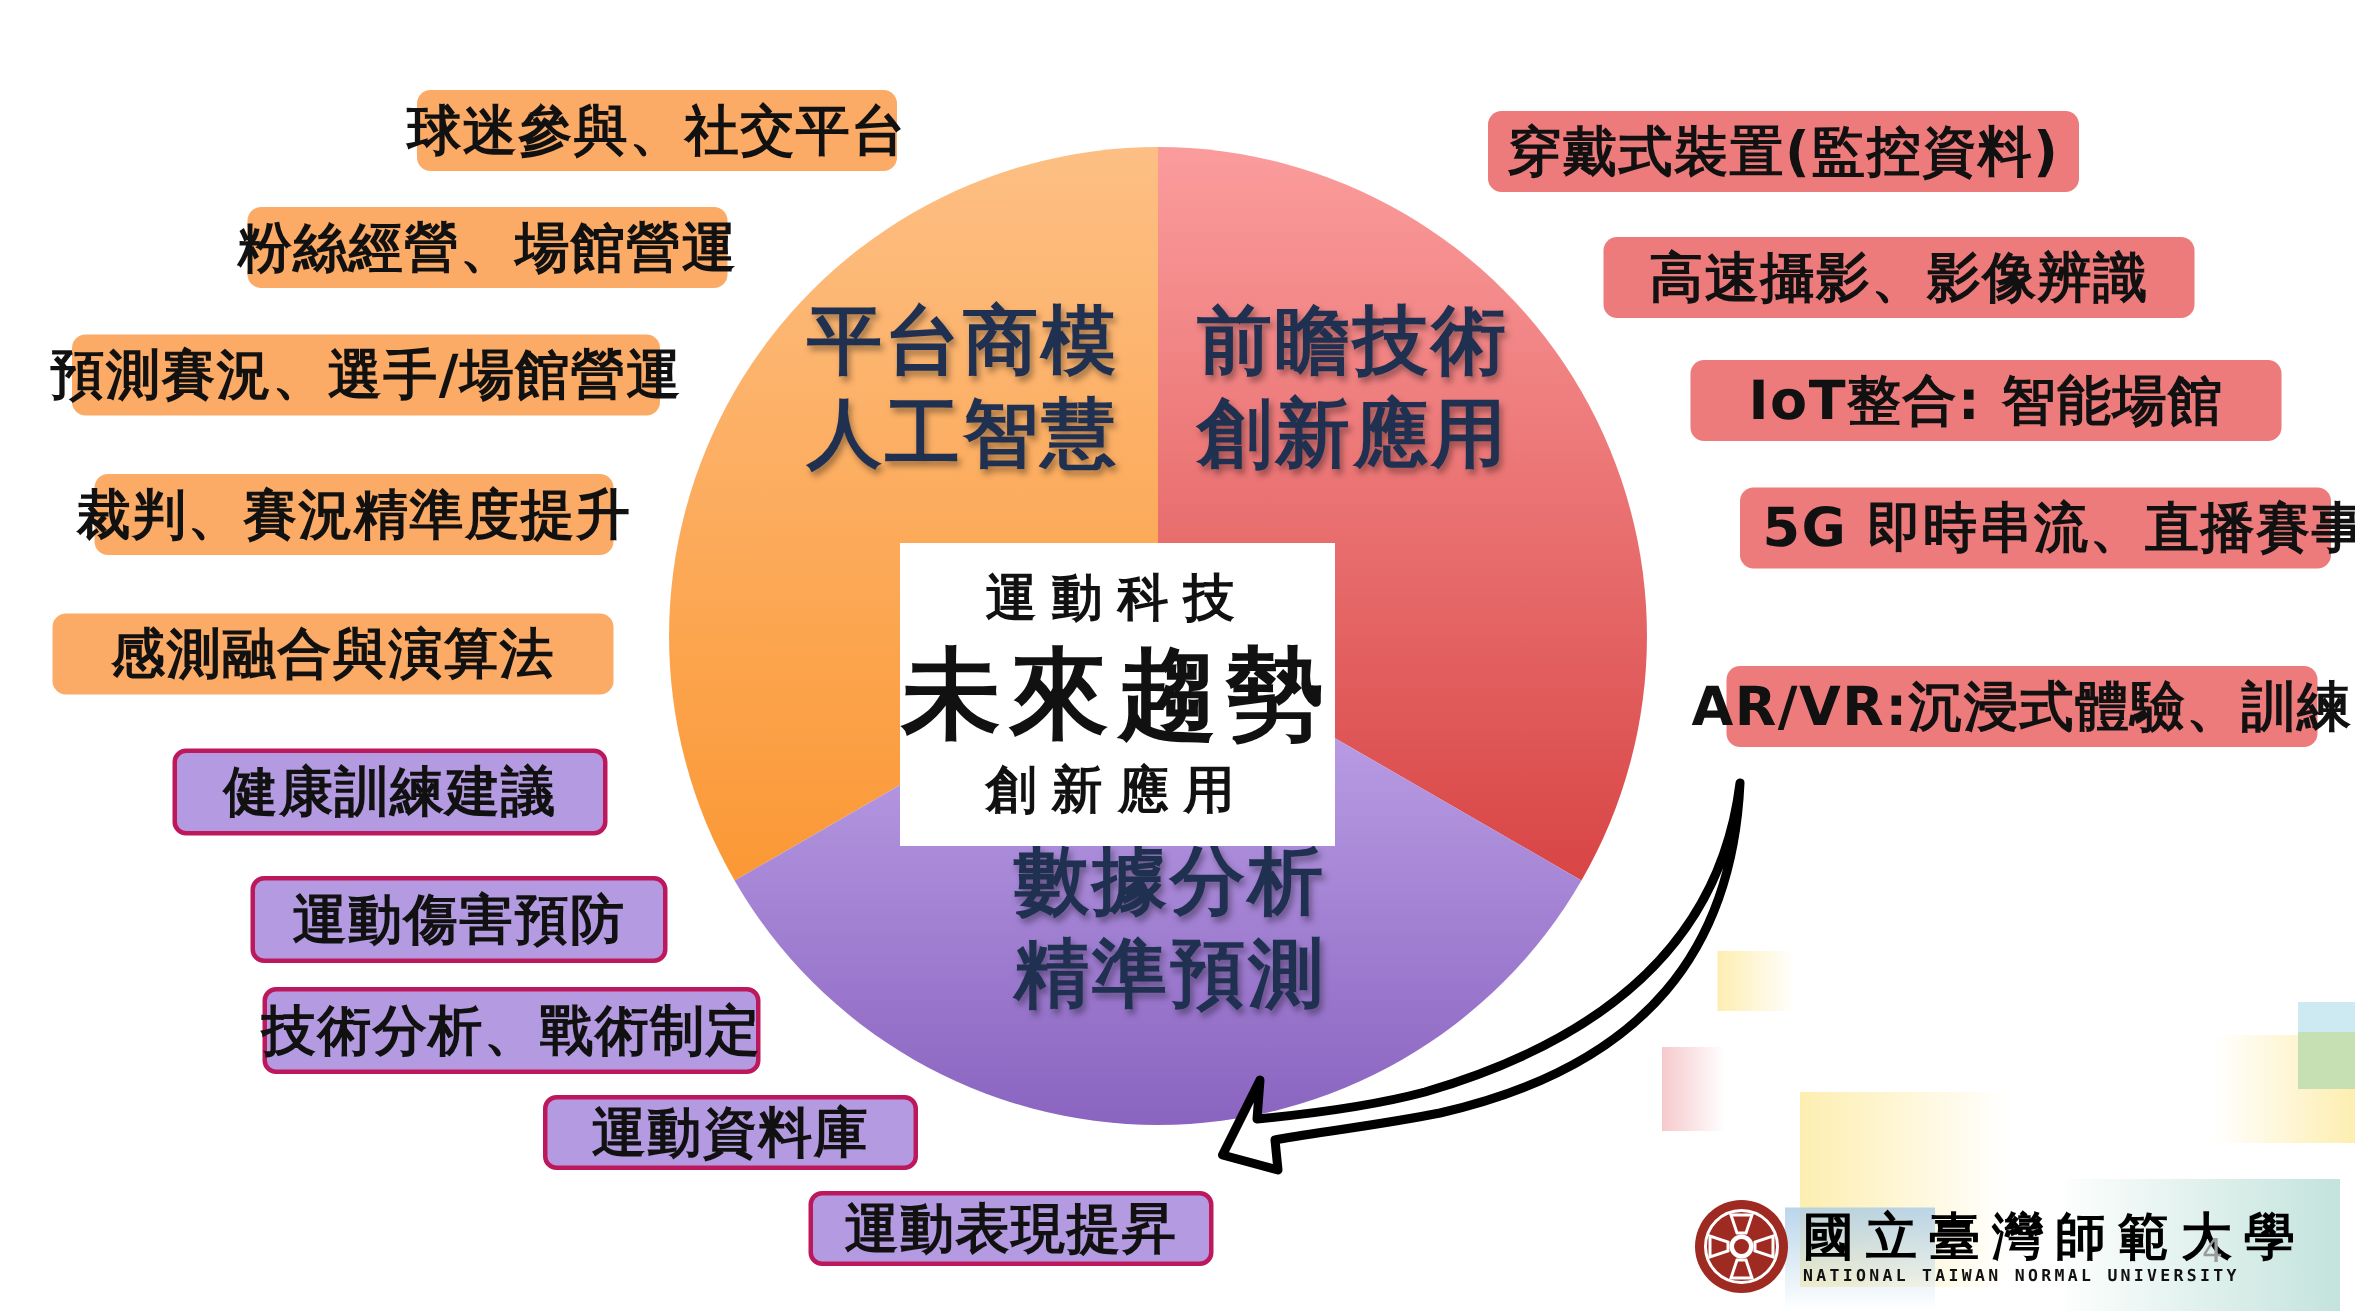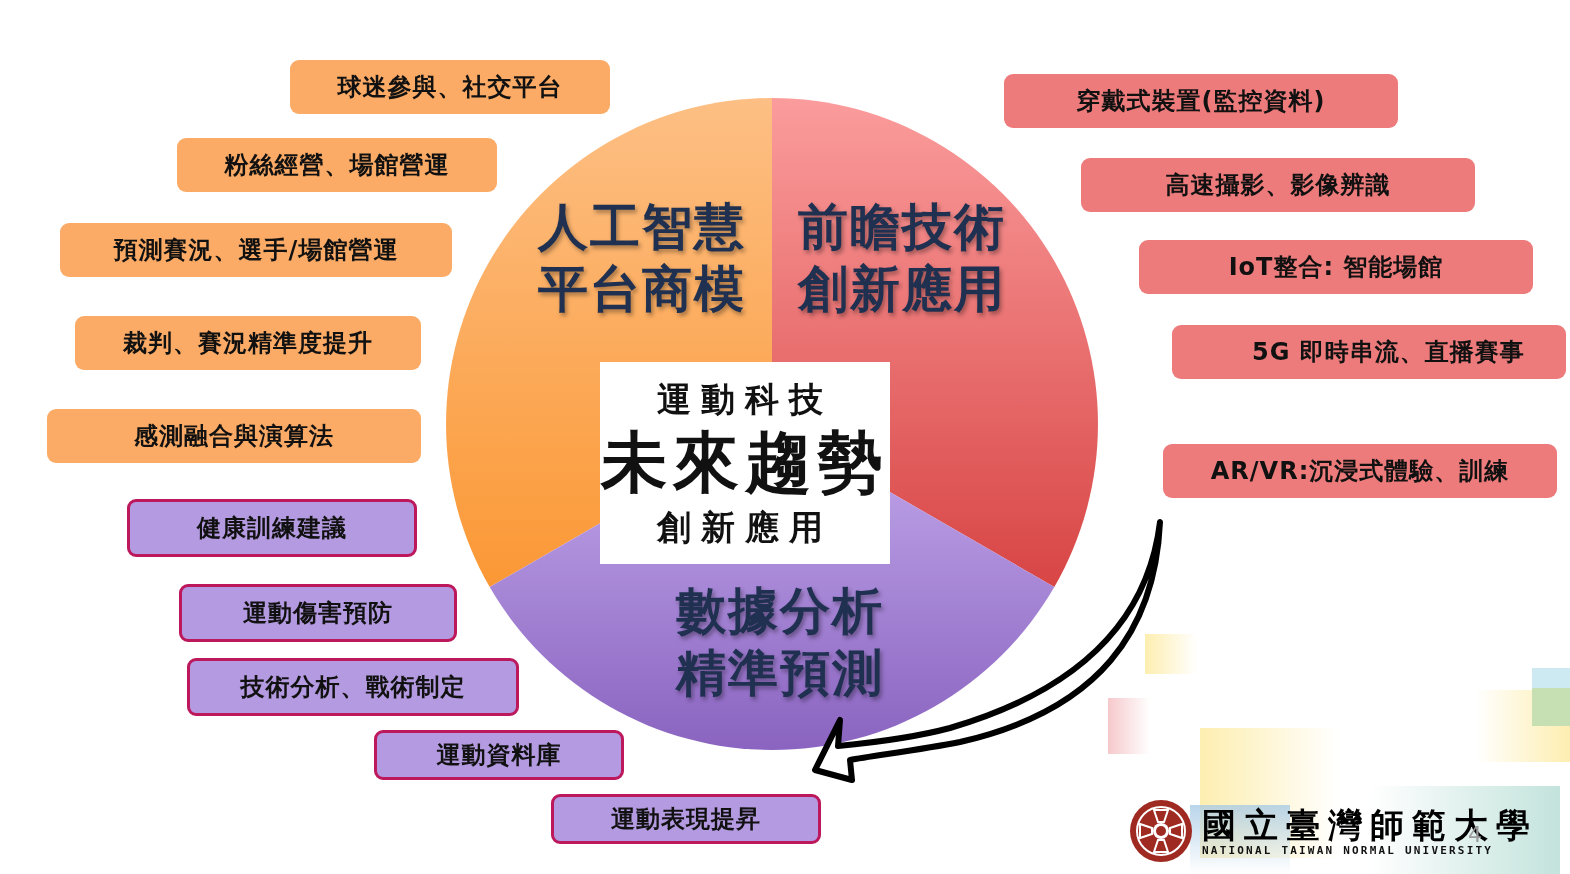--- a/index.html
+++ b/index.html
@@ -4,22 +4,22 @@
 <style>
   html, body { margin: 0; padding: 0; }
   body {
     width: 1570px; height: 874px; position: relative; overflow: hidden;
     background: #ffffff;
     font-family: "DejaVu Sans", "Liberation Sans", sans-serif;
   }
   .pill {
     position: absolute; box-sizing: border-box;
     display: flex; align-items: center; justify-content: center;
-    border-radius: 9px; font-size: 24px; color: #111;
-    font-weight: bold; letter-spacing: 1px; white-space: nowrap; margin-left: 12px;
+    border-radius: 9px; font-size: 36px; color: #111;
+    font-weight: bold; letter-spacing: 1px; white-space: nowrap;
   }
   .pill.orange { background: #fbab66; }
   .pill.red { background: #ee7b7b; }
   .pill.purple { background: #b49ae0; border: 3px solid #be185d; }
 
   .deco { position: absolute; }
 
   #pie { position: absolute; left: 444px; top: 96px; }
   .slice-label {
     position: absolute; font-weight: bold; font-size: 50px; line-height: 62px;
@@ -73,28 +73,28 @@
       <stop offset="1" stop-color="#8a64c0"></stop>
     </linearGradient>
   </defs>
 
   <path d="M328,328 L328,2 A326,326 0 0 0 45.7,491 Z" fill="url(#gOrange)"></path>
   <path d="M328,328 L328,2 A326,326 0 0 1 610.3,491 Z" fill="url(#gRed)"></path>
   <path d="M328,328 L610.3,491 A326,326 0 0 1 45.7,491 Z" fill="url(#gPurple)"></path>
 </svg>
 
 <div class="slice-label" style="left:538px;top:196px;">
+  <div>平台商模</div>
   <div>人工智慧</div>
-  <div>平台商模</div>
 </div>
 <div class="slice-label" style="left:798px;top:196px;">
   <div>前瞻技術</div>
   <div>創新應用</div>
 </div>
-<div class="slice-label" style="left:676px;top:556px;margin-top:24px;">
+<div class="slice-label" style="left:676px;top:556px;">
   <div>數據分析</div>
   <div>精準預測</div>
 </div>
 
 <div class="center-box">
   <div class="small">運動科技</div>
   <div class="big">未來趨勢</div>
   <div class="small">創新應用</div>
 </div>
 

